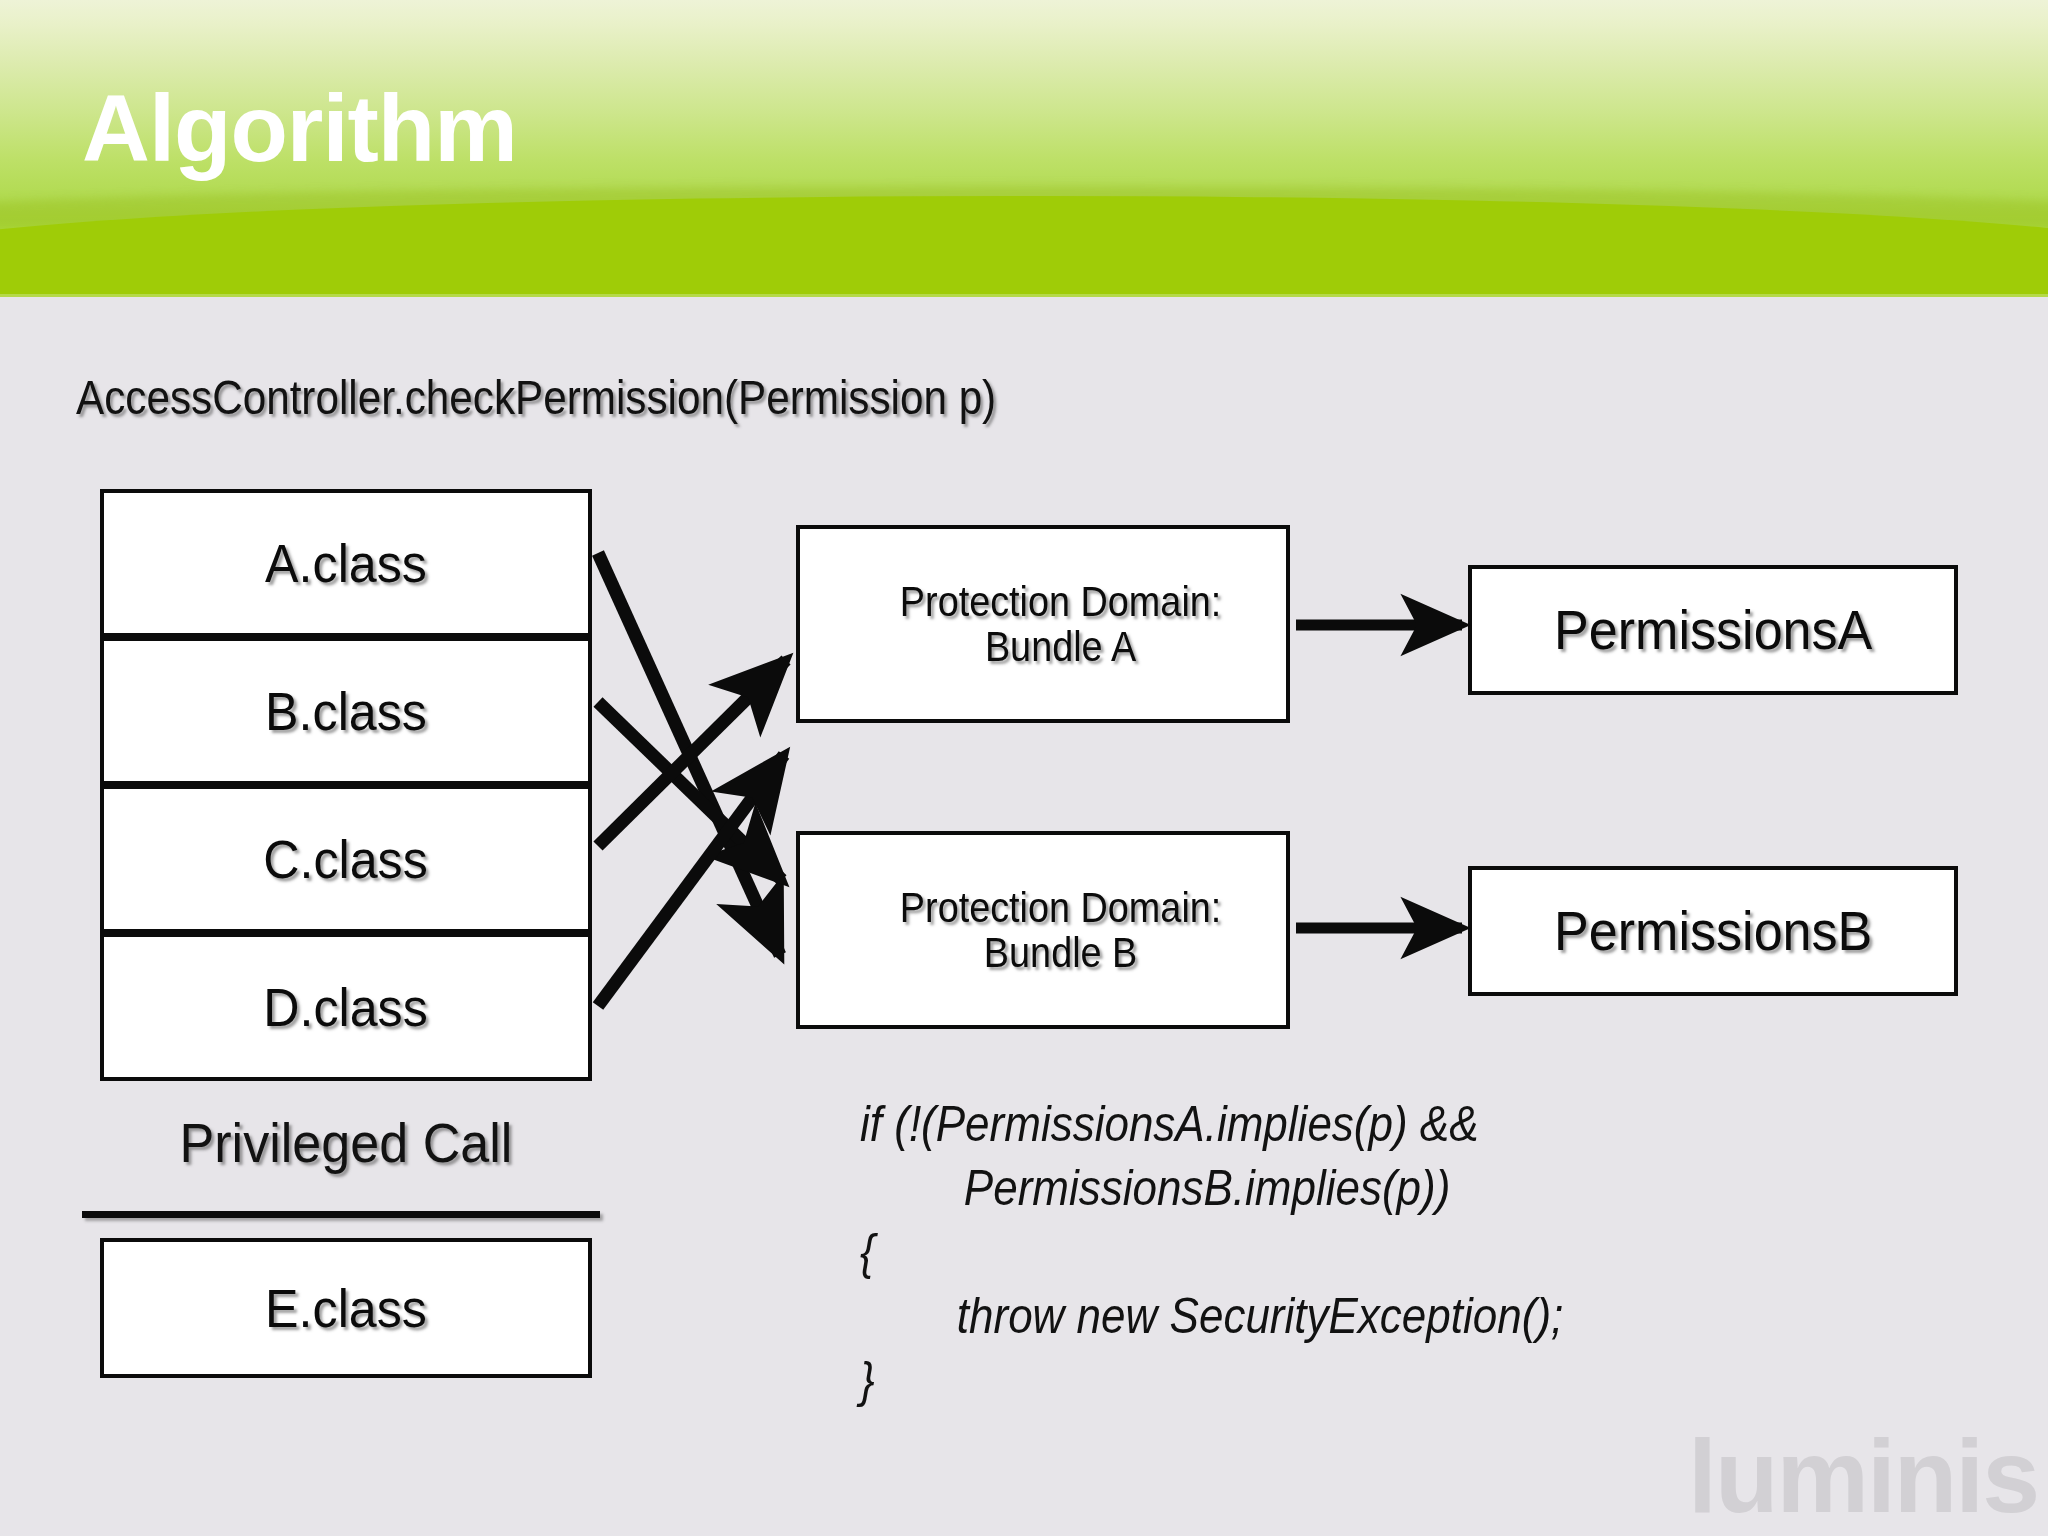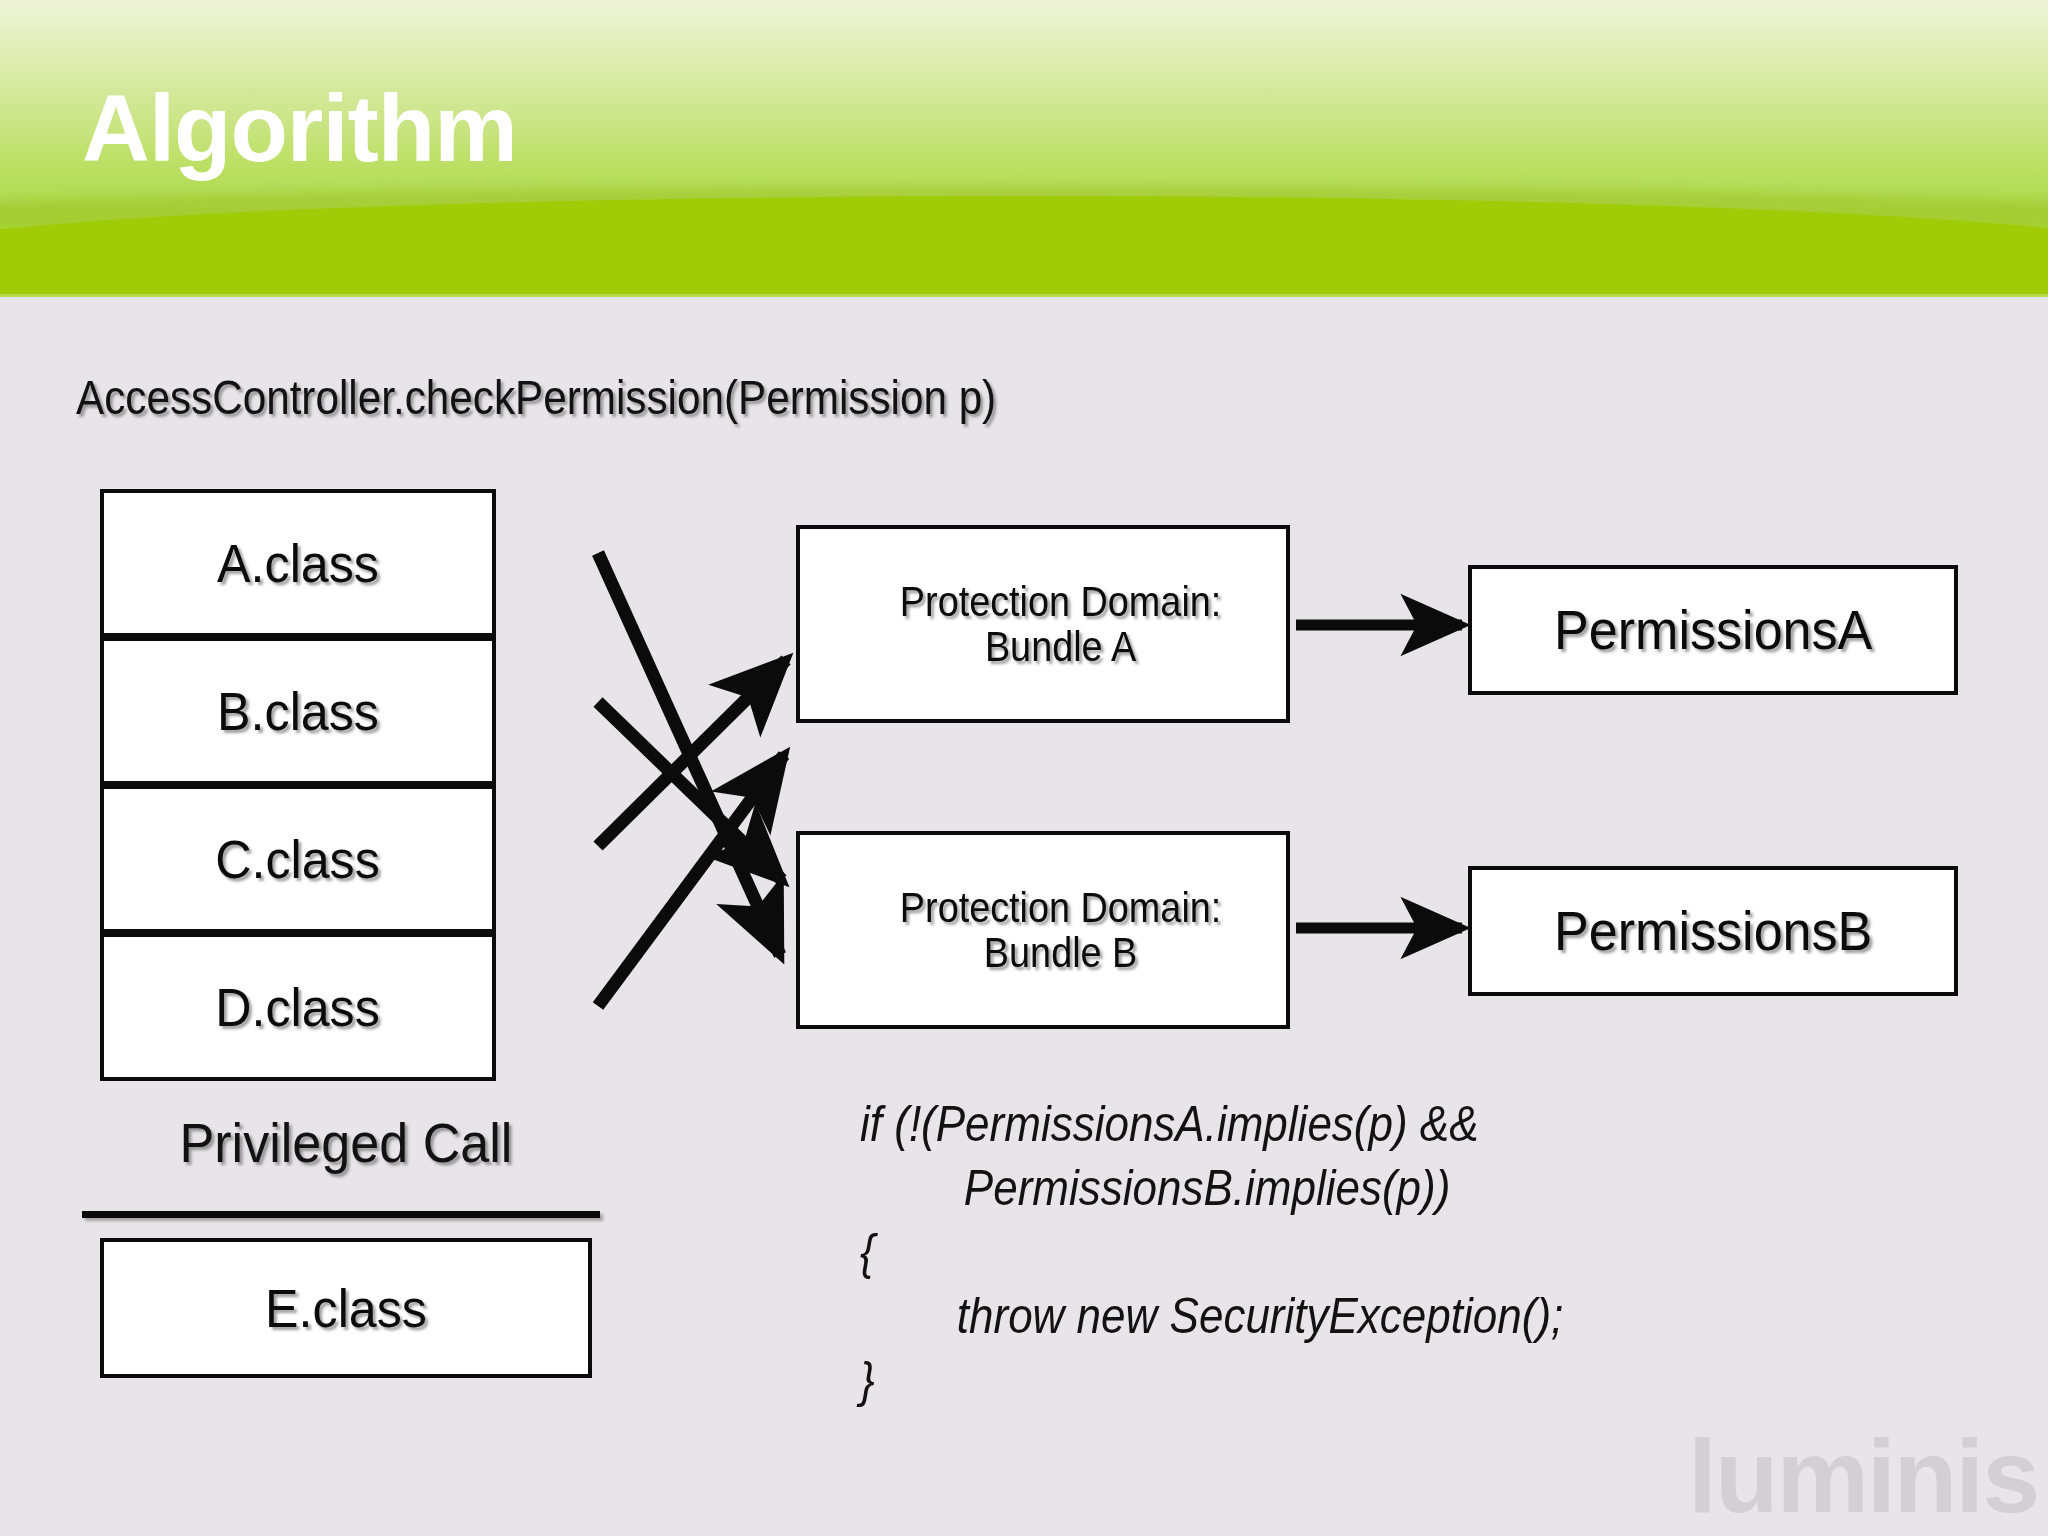--- a/index.html
+++ b/index.html
@@ -134,21 +134,21 @@
     color: #0b0b0b;
   }
   .dbox .lbl {
     display: block;
     line-height: 1.08;
   }
 
   
   .classbox {
     left: 100px;
-    width: 396px;
+    width: 492px;
     height: 148px;
     font-size: 54px;
   }
   .classbox .lbl { transform: scaleX(0.93); }
 
   #box-a { top: 489px; }
   #box-b { top: 637px; }
   #box-c { top: 785px; }
   #box-d { top: 933px; }
 

